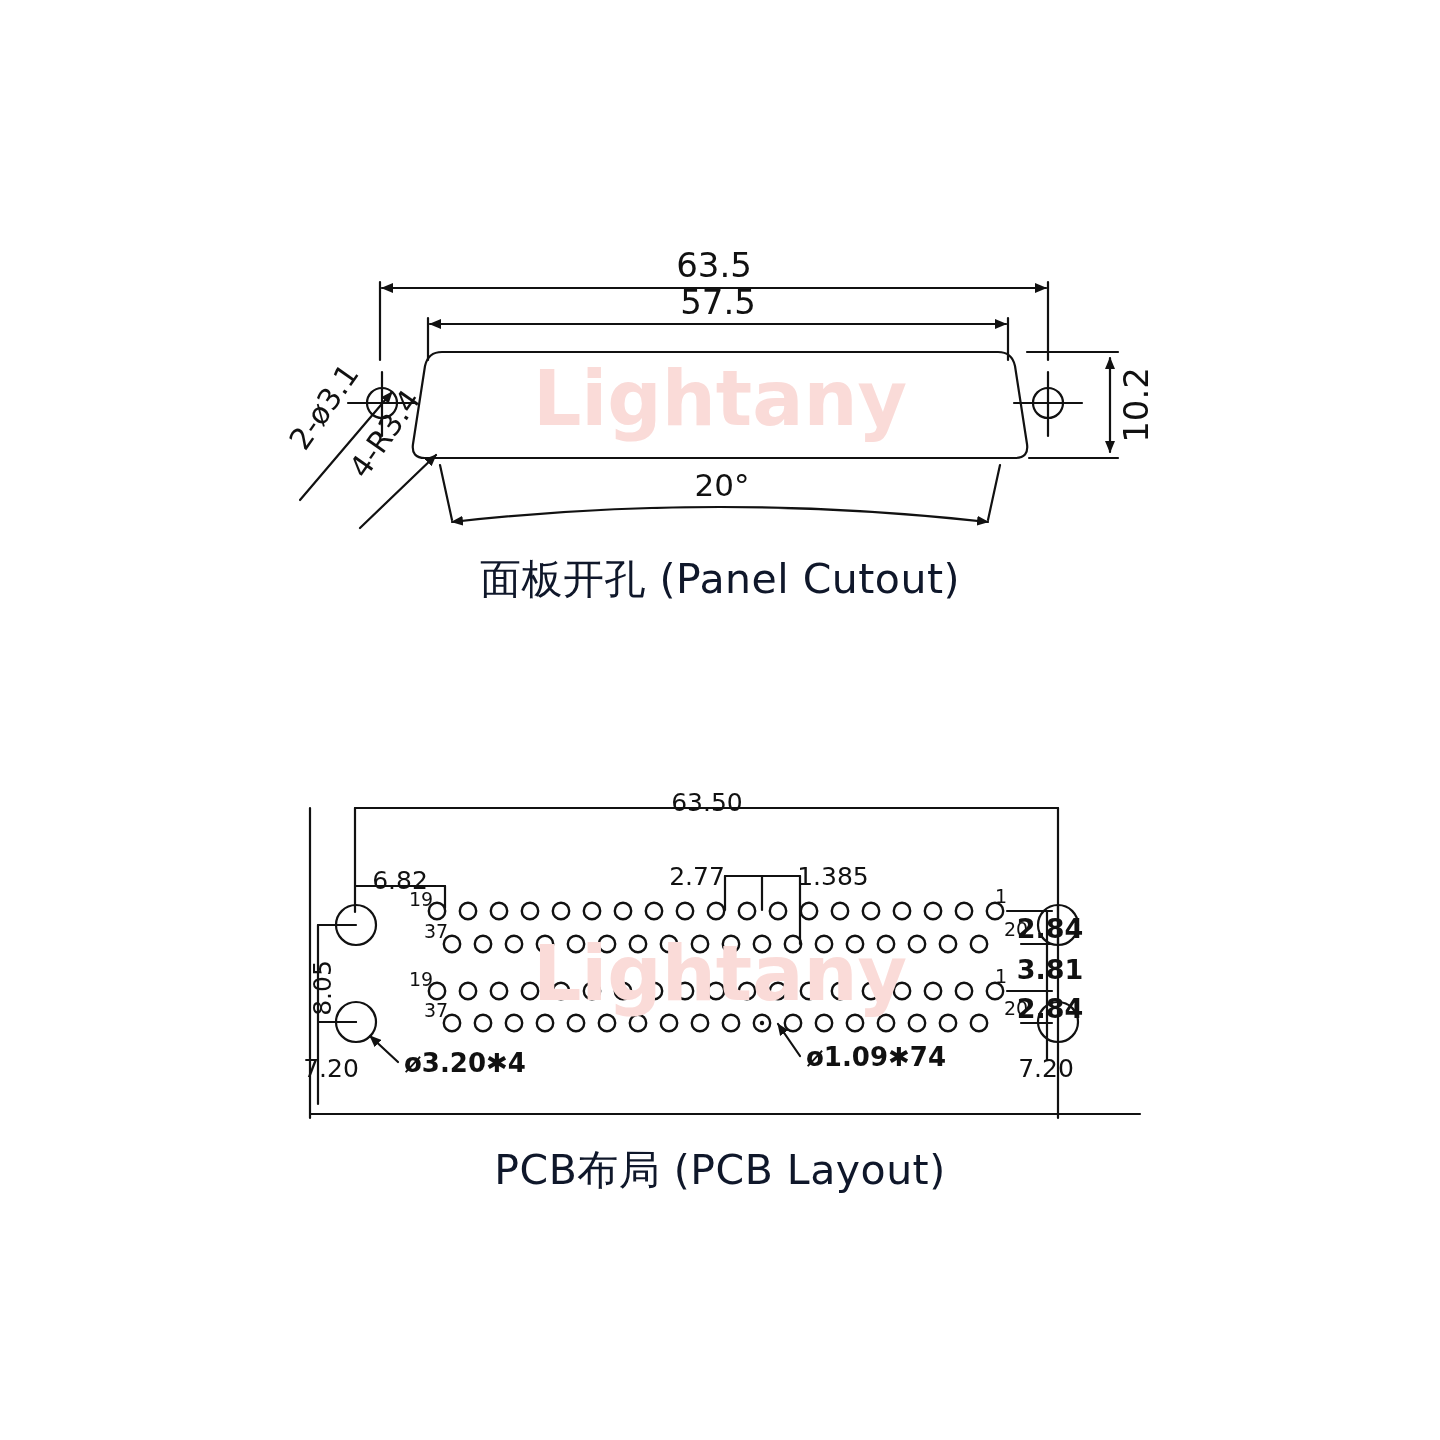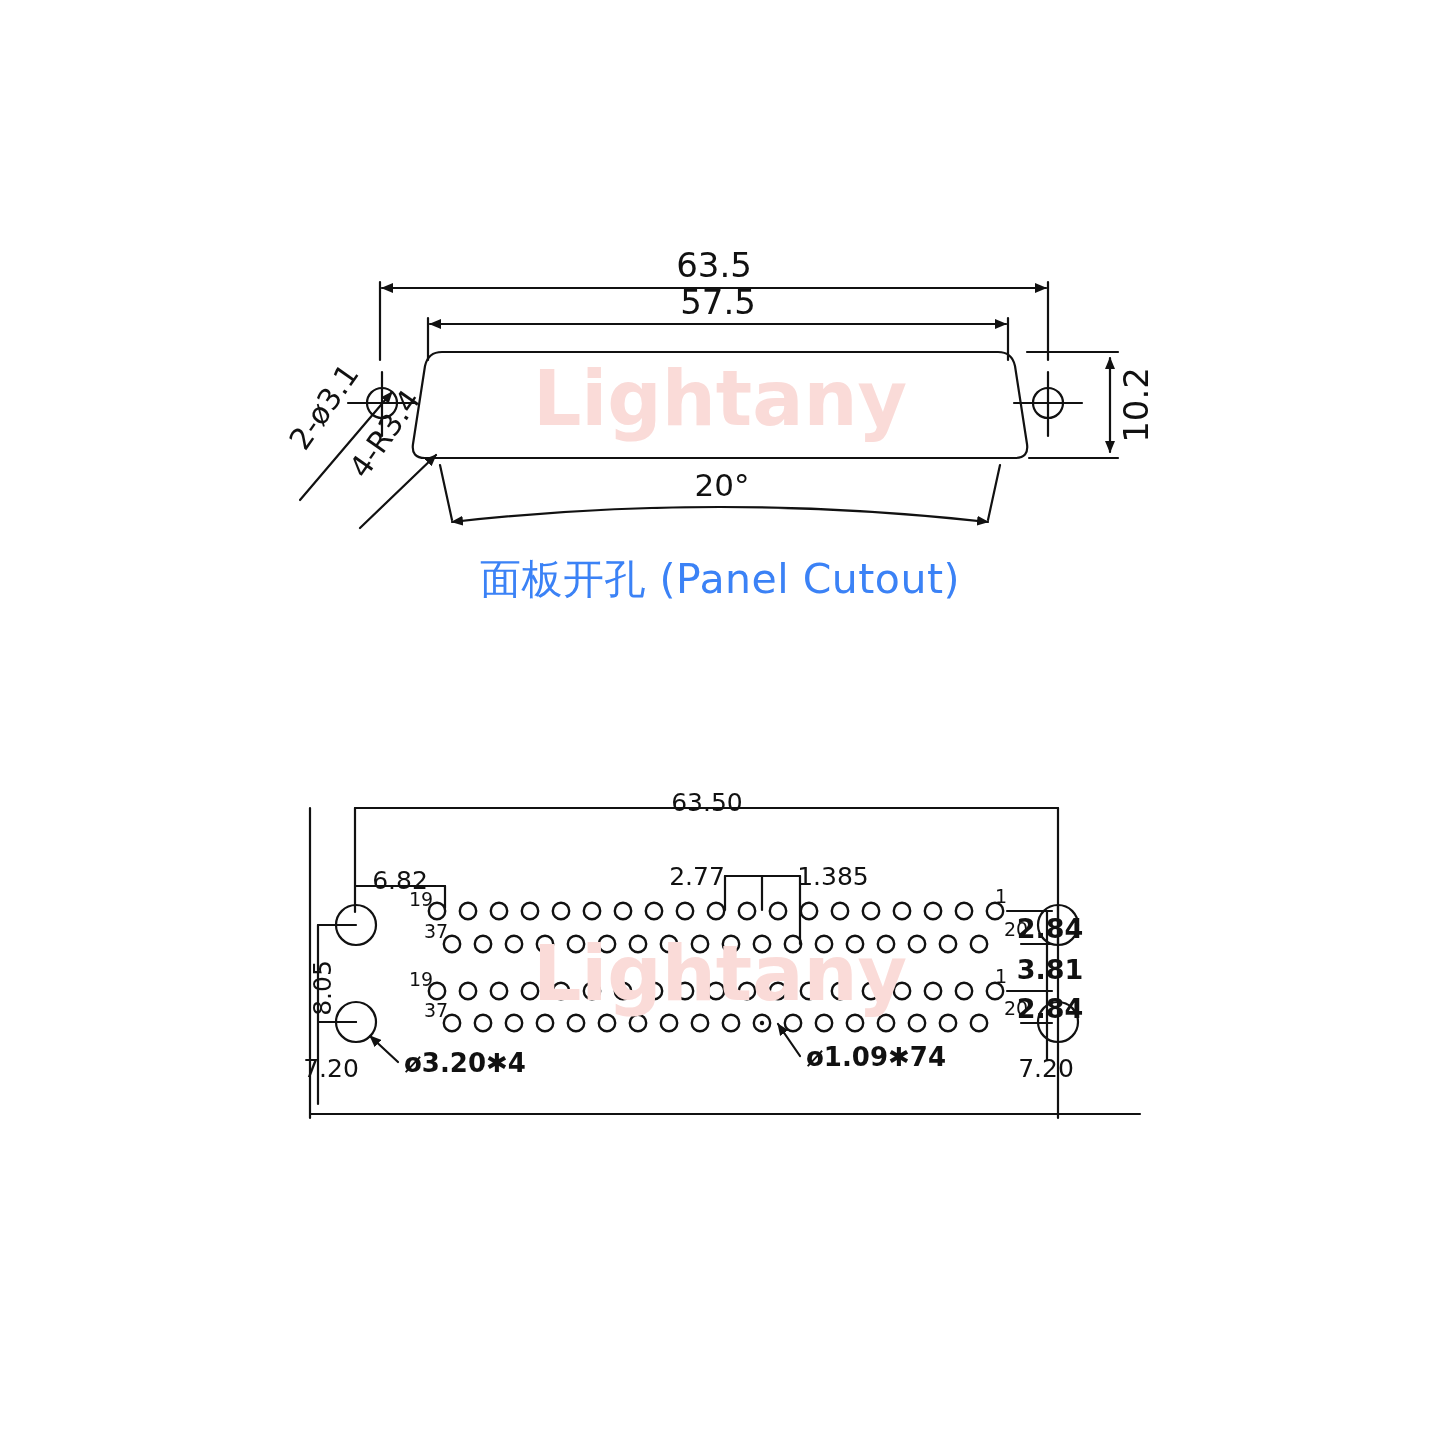--- a/index.html
+++ b/index.html
@@ -23,21 +23,21 @@
     left: 0;
     top: 0;
     width: 1440px;
     height: 1440px;
   }
   .cap {
     position: absolute;
     width: 100%;
     text-align: center;
     font-size: 41px;
-    color: #3b82f6;
+    color: #0f172a;
     font-family: "DejaVu Sans", "Liberation Sans", sans-serif;
     letter-spacing: 0.5px;
   }
   #cap-panel { top: 552px; }
   #cap-pcb   { top: 1143px; }
 </style>
 </head>
 <body>
 
 <div id="root">
@@ -248,13 +248,14 @@
       <text x="1016" y="936" text-anchor="middle" font-size="19">20</text>
       <text x="421" y="986" text-anchor="middle" font-size="19">19</text>
       <text x="1001" y="983" text-anchor="middle" font-size="19">1</text>
       <text x="436" y="1017" text-anchor="middle" font-size="19">37</text>
       <text x="1016" y="1015" text-anchor="middle" font-size="19">20</text>
     </g>
   </svg>
 
   <div class="cap" id="cap-panel">面板开孔 (Panel Cutout)</div>
 
+  <div class="cap" id="cap-pcb">PCB布局 (PCB Layout)</div>
 </div>
 
 </body></html>

